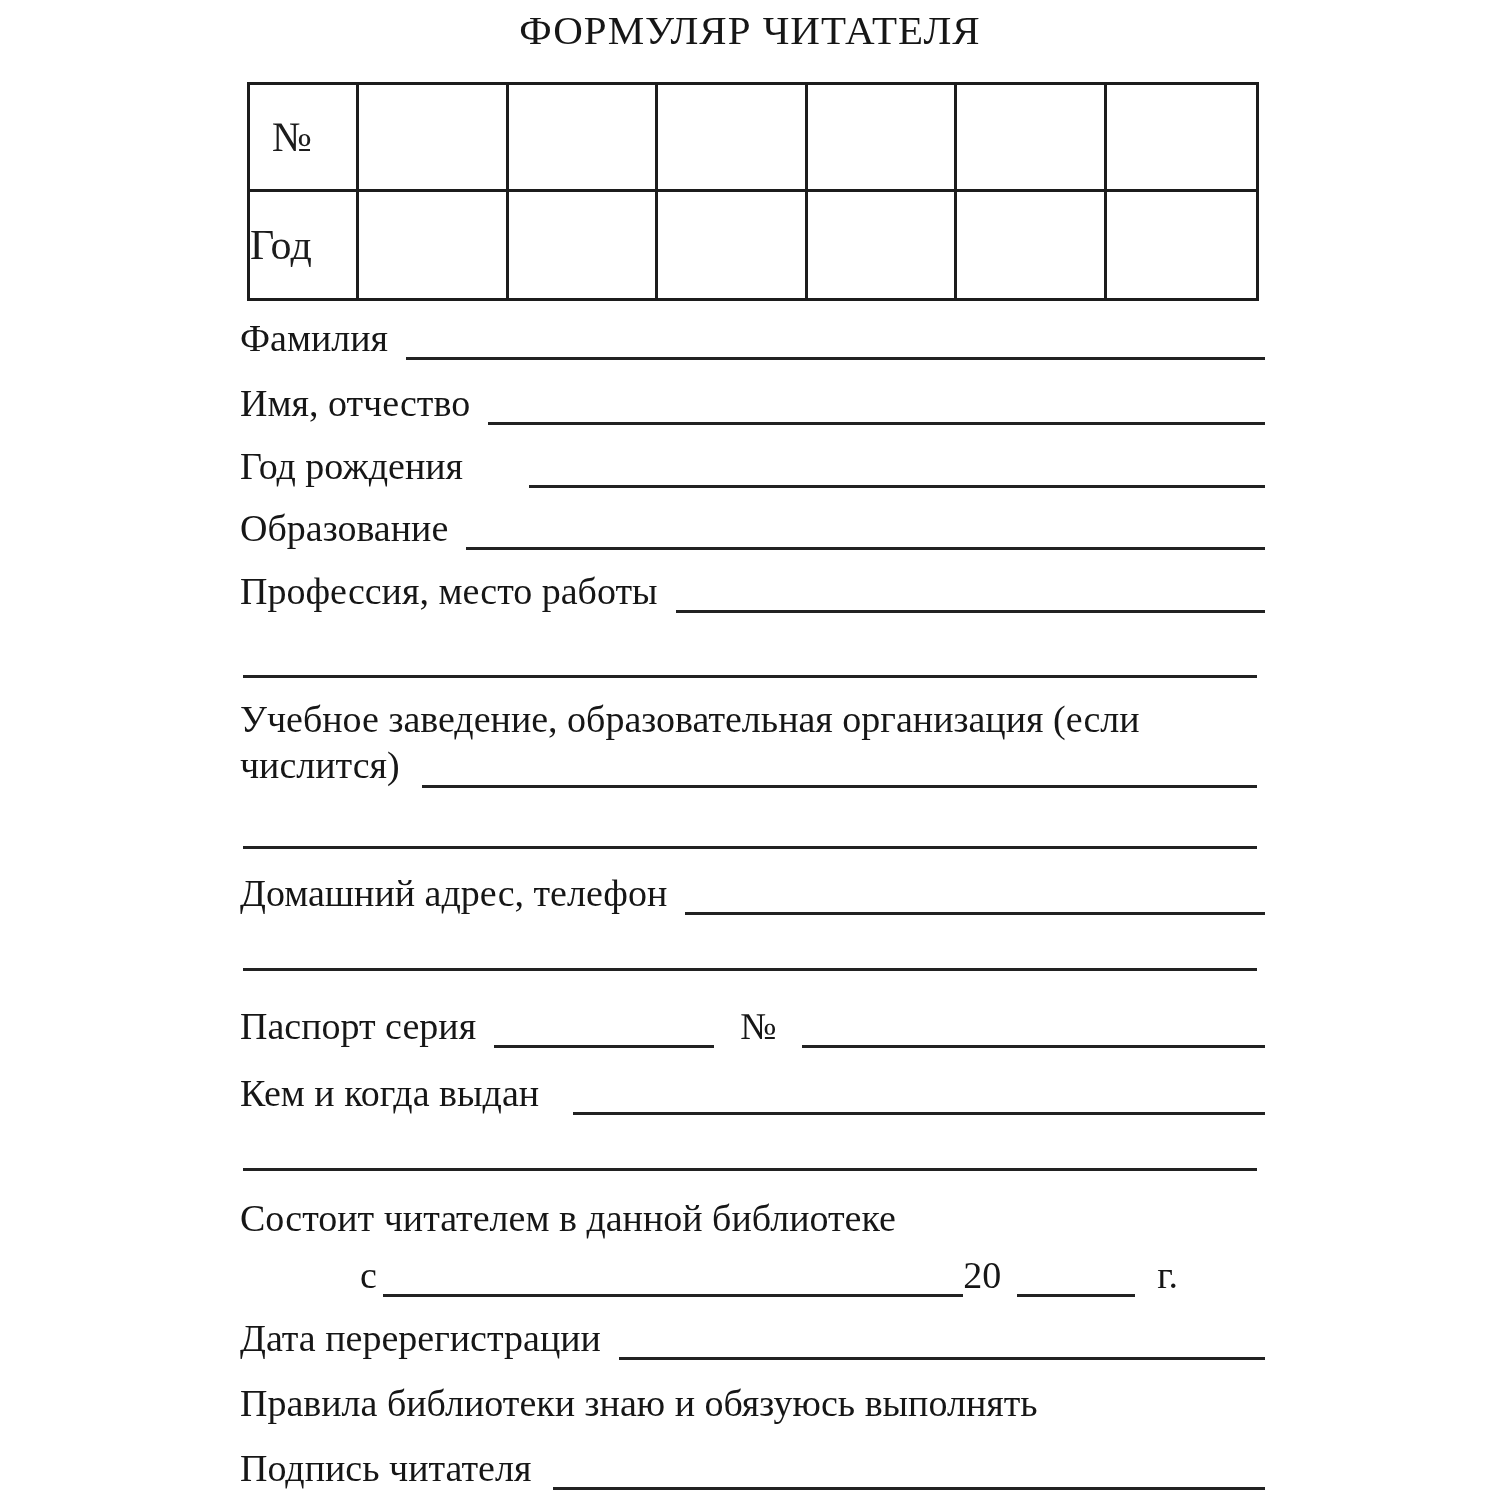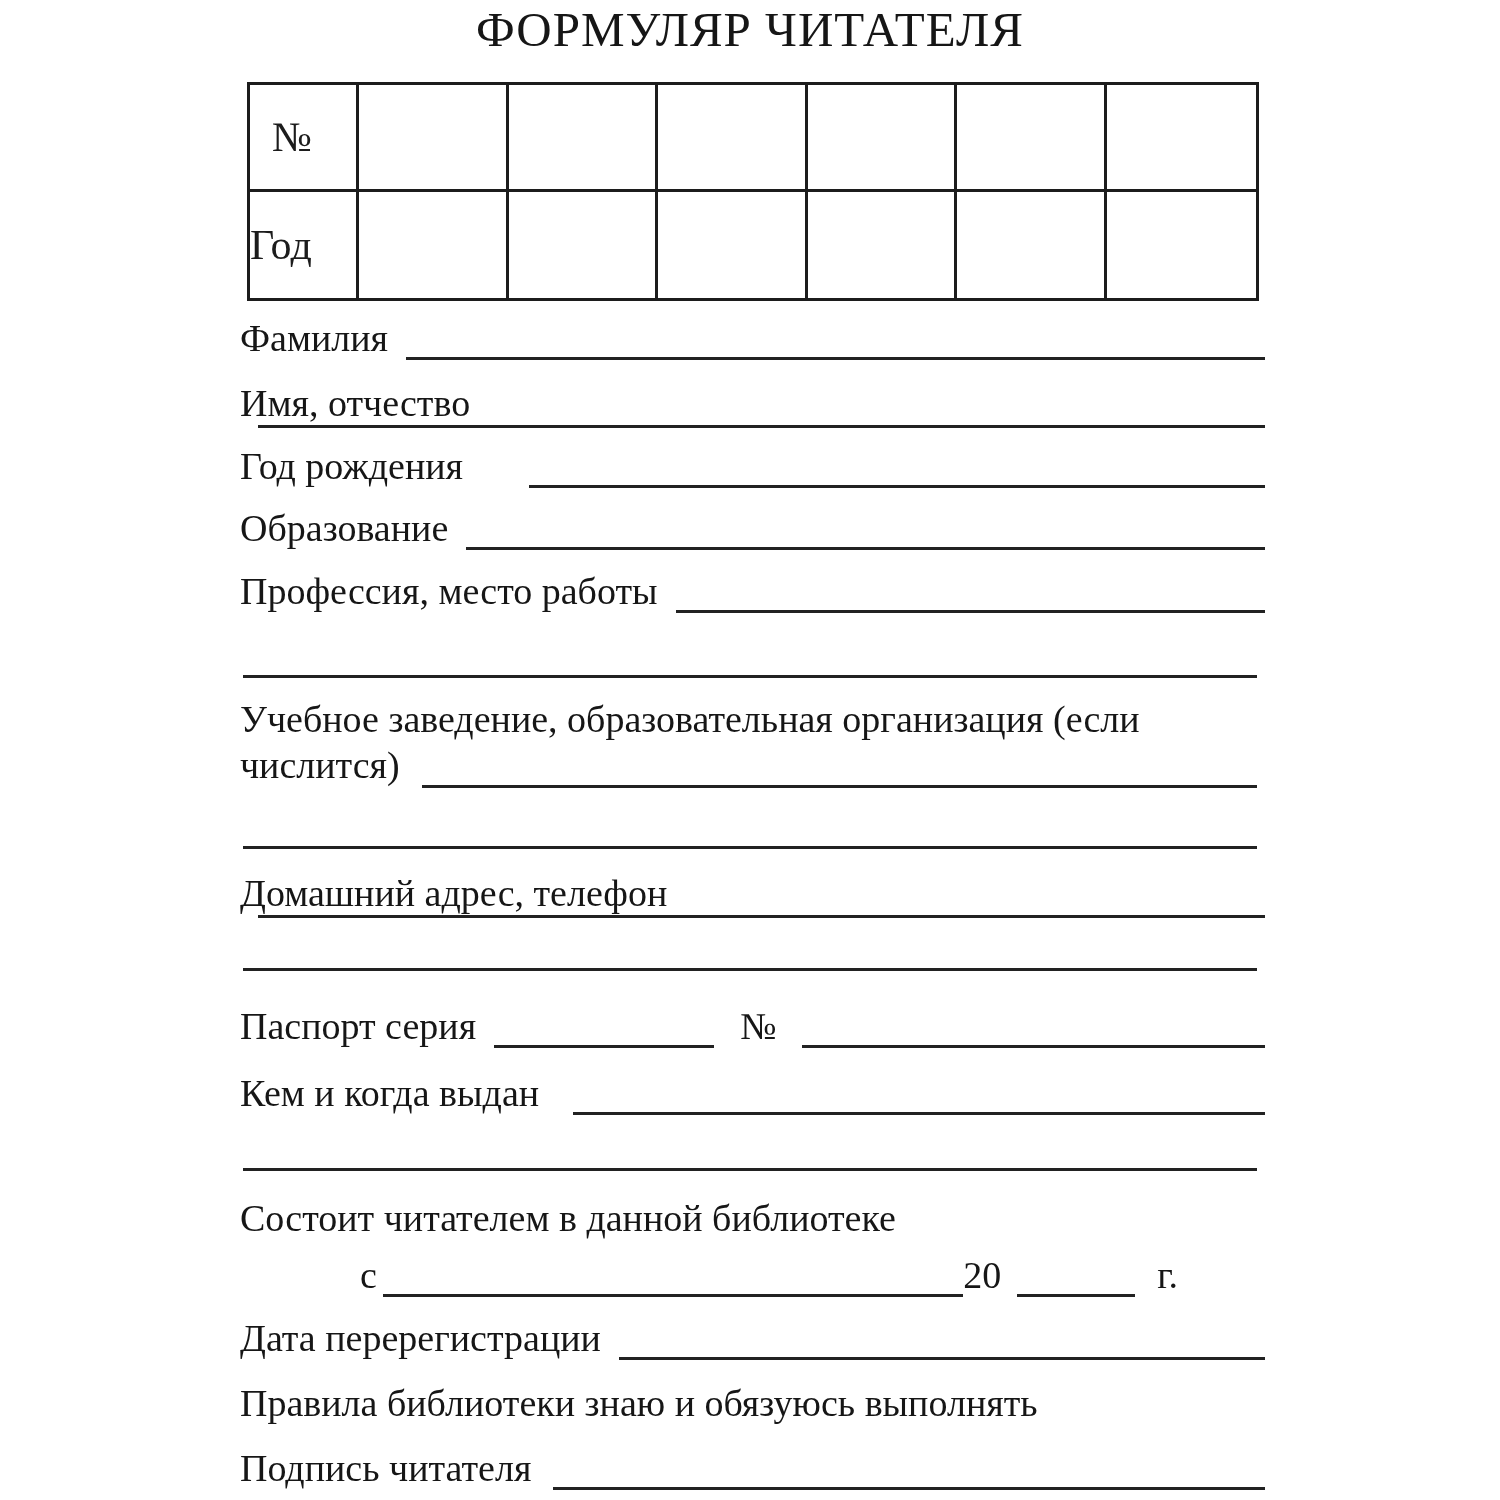--- a/index.html
+++ b/index.html
@@ -8,21 +8,21 @@
     background: #ffffff;
     color: #1c1c1c;
     font-family: "Liberation Serif", "DejaVu Serif", serif;
     position: relative;
     overflow: hidden;
   }
 
   .title {
     position: absolute; top: 2px; left: 0; width: 100%;
     text-align: center;
-    font-size: 49px; line-height: 56px;
+    font-size: 41px; line-height: 56px;
     letter-spacing: 1px;
     color: #161616;
   }
 
   
   .reg-table {
     position: absolute; left: 247px; top: 82px;
     width: 1012px; height: 219px;
     border: 3px solid #1c1c1c;
     box-sizing: border-box;
@@ -68,27 +68,27 @@
     font-size: 38px; line-height: 46px;
     color: #161616;
   }
   .school-line2 {
     display: flex; align-items: baseline;
     height: 46px; line-height: 46px;
     white-space: nowrap;
   }
 
   .t-surname       { top: 316px; }
-  .t-name          { top: 381px; flex-direction: column; }
+  .t-name          { top: 381px; }
   .t-birth         { top: 444px; gap: 48px; }
   .t-education     { top: 506px; }
   .t-profession    { top: 569px; }
   .t-blank1        { top: 675px; }
   .t-blank2        { top: 846px; }
-  .t-home          { top: 871px; flex-direction: column; }
+  .t-home          { top: 871px; }
   .t-blank3        { top: 968px; }
   .t-passport      { top: 1004px; }
   .t-issued        { top: 1071px; }
   .t-blank4        { top: 1168px; }
   .t-membership    { top: 1196px; }
   .t-since         { top: 1253px; left: 360px; right: 322px; }
   .t-rereg         { top: 1316px; }
   .t-rules         { top: 1381px; }
   .t-signature     { top: 1446px; text-align: right; }
 

